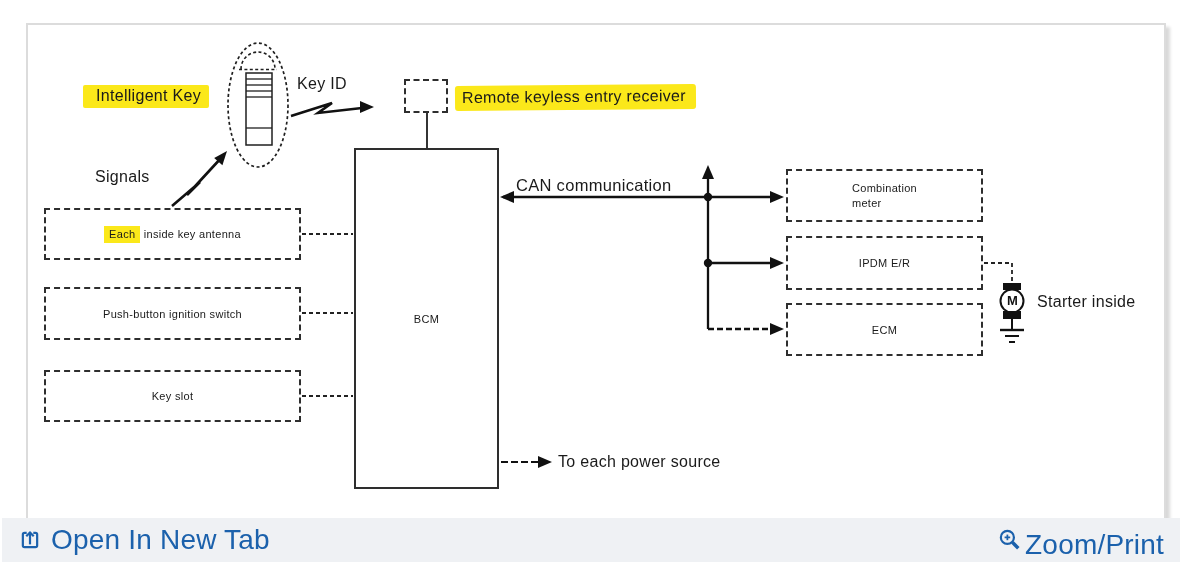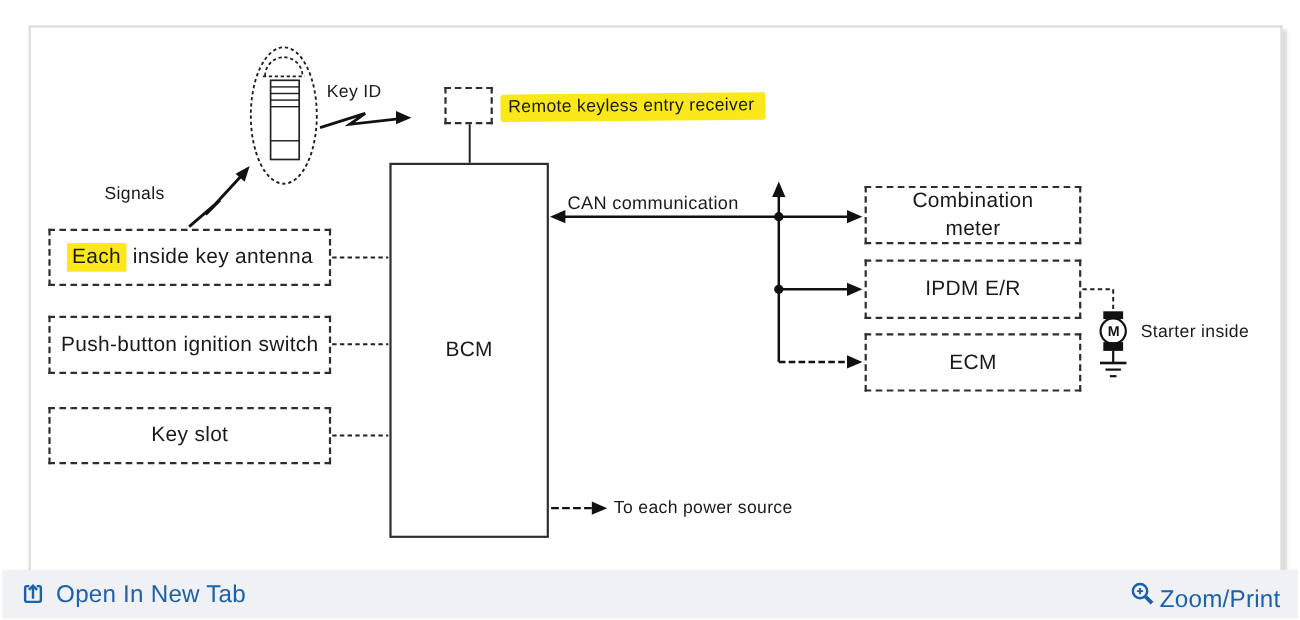--- a/index.html
+++ b/index.html
@@ -9,39 +9,39 @@
   
   #panel{position:absolute;left:26px;top:23px;width:1140px;height:528px;
          background:#ffffff;border:2px solid #dcdcdc;box-sizing:border-box;
          box-shadow:4px 4px 3px rgba(0,0,0,0.15);}
 
   
   #diagram{position:absolute;left:0;top:0;width:1182px;height:505px;}
   #lines{position:absolute;left:0;top:0;}
 
   .dbox{position:absolute;border:2px dashed #2e2e2e;box-sizing:border-box;
-        display:flex;align-items:center;justify-content:center;text-align:center;
-        color:#1a1a1a;font-size:19px;letter-spacing:.3px;background:transparent;}
+        display:flex;align-items:center;justify-content:center;text-align:left;
+        color:#1a1a1a;font-size:11px;letter-spacing:.3px;background:transparent;}
   .sbox{border:2px solid #2e2e2e;}
   .preline{white-space:pre-line;line-height:1.35;}
 
   .lbl{position:absolute;color:#1a1a1a;font-size:16px;letter-spacing:.3px;white-space:nowrap;}
   .hl{background:var(--highlight);}
   .hl-pad{padding:2px 8px 3px 13px;border-radius:2px;}
   .hl-word{background:var(--highlight);padding:2px 5px 3px 5px;}
 
   .motor-m{position:absolute;left:1004px;top:293px;width:17px;text-align:center;
            font-size:13px;font-weight:bold;color:#111;}
 
   
   #footer{position:absolute;left:2px;right:2px;bottom:2px;height:44px;background:#eff1f4;
           display:flex;align-items:center;justify-content:space-between;
           padding:0 16px 0 17px;box-sizing:border-box;}
   .footer-btn{display:flex;align-items:center;gap:10px;cursor:pointer;
-              color:var(--accent);font-size:22px;letter-spacing:.2px;background:none;border:none;
+              color:var(--accent);font-size:28px;letter-spacing:.2px;background:none;border:none;
               font-family:"Liberation Sans",sans-serif;padding:0;}
   .footer-btn svg{display:block;}
   .zoomprint{gap:1px;align-items:center;}
   .zoomprint .btn-text{margin-top:10px;}
 </style>
 </head>
 <body>
 
 <div id="page">
   <div id="panel"></div>
@@ -138,20 +138,21 @@
     </div>
 
     <div class="dbox" style="left:786px;top:236px;width:197px;height:54px;">
       <span>IPDM E/R</span>
     </div>
 
     <div class="dbox" style="left:786px;top:303px;width:197px;height:53px;">
       <span>ECM</span>
     </div>
 
+    <div class="lbl hl hl-pad" style="left:83px;top:85px;">Intelligent Key</div>
 
     <div class="lbl" style="left:297px;top:75px;">Key ID</div>
 
     <div class="lbl" style="left:95px;top:168px;">Signals</div>
 
     <div class="lbl hl" style="left:455px;top:85px;padding:3px 10px 4px 7px;border-radius:3px;transform:rotate(-0.5deg);">Remote keyless entry receiver</div>
 
     <div class="lbl" style="left:516px;top:176px;font-size:16.5px;">CAN communication</div>
 
     <div class="lbl" style="left:558px;top:453px;">To each power source</div>

